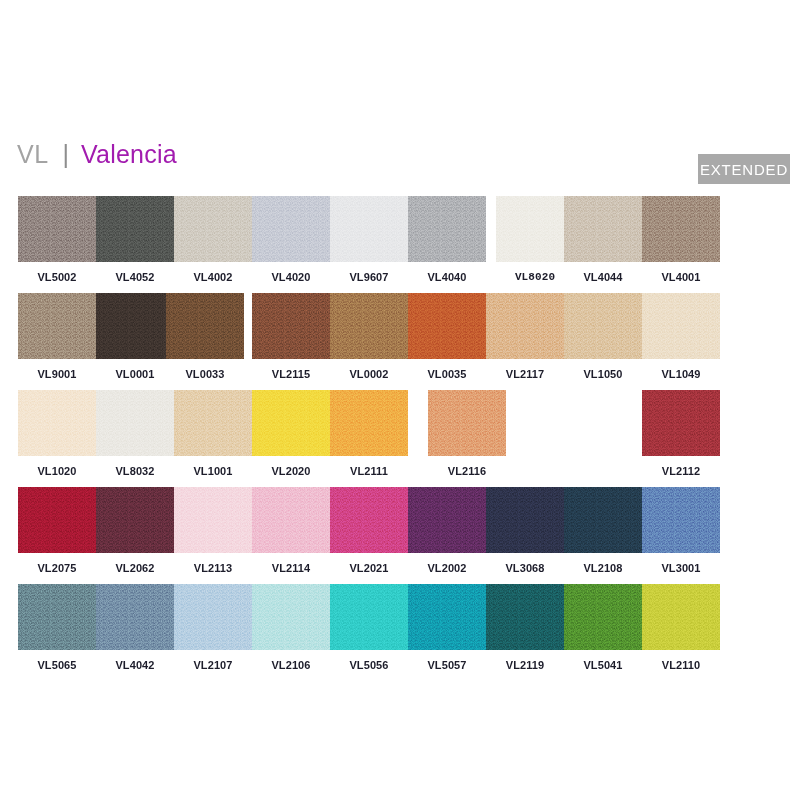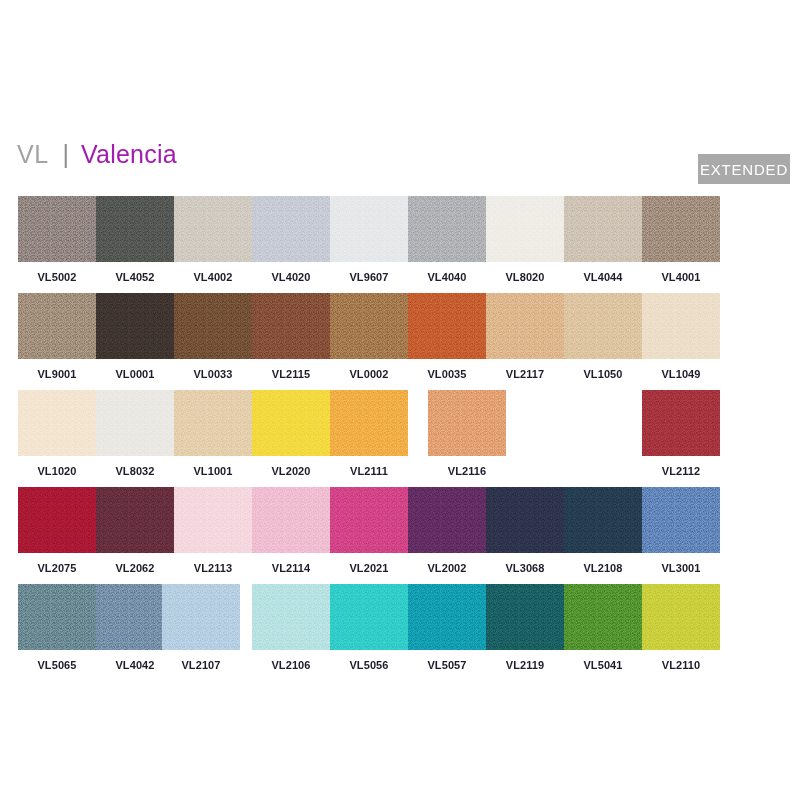--- a/index.html
+++ b/index.html
@@ -173,21 +173,21 @@
             <div class="grain"></div>
           </div>
           <div class="swatch-label">VL9607</div>
         </div>
         <div class="swatch-cell" style="left: 390px;">
           <div class="swatch-chip" style="background: rgb(170, 172, 176);">
             <div class="grain"></div>
           </div>
           <div class="swatch-label">VL4040</div>
         </div>
-        <div class="swatch-cell" style="left: 468px;">
+        <div class="swatch-cell" style="left: 478px; font-family: Liberation Mono, monospace;">
           <div class="swatch-chip" style="background: rgb(237, 235, 228);">
             <div class="grain"></div>
           </div>
           <div class="swatch-label">VL8020</div>
         </div>
         <div class="swatch-cell" style="left: 546px;">
           <div class="swatch-chip" style="background: rgb(203, 191, 175);">
             <div class="grain"></div>
           </div>
           <div class="swatch-label">VL4044</div>
@@ -205,21 +205,21 @@
             <div class="grain"></div>
           </div>
           <div class="swatch-label">VL9001</div>
         </div>
         <div class="swatch-cell" style="left: 78px;">
           <div class="swatch-chip" style="background: rgb(59, 49, 44);">
             <div class="grain"></div>
           </div>
           <div class="swatch-label">VL0001</div>
         </div>
-        <div class="swatch-cell" style="left: 156px;">
+        <div class="swatch-cell" style="left: 148px;">
           <div class="swatch-chip" style="background: rgb(107, 75, 50);">
             <div class="grain"></div>
           </div>
           <div class="swatch-label">VL0033</div>
         </div>
         <div class="swatch-cell" style="left: 234px;">
           <div class="swatch-chip" style="background: rgb(124, 74, 53);">
             <div class="grain"></div>
           </div>
           <div class="swatch-label">VL2115</div>
@@ -361,21 +361,21 @@
             <div class="grain"></div>
           </div>
           <div class="swatch-label">VL5065</div>
         </div>
         <div class="swatch-cell" style="left: 78px;">
           <div class="swatch-chip" style="background: rgb(109, 135, 161);">
             <div class="grain"></div>
           </div>
           <div class="swatch-label">VL4042</div>
         </div>
-        <div class="swatch-cell" style="left: 144px;">
+        <div class="swatch-cell" style="left: 156px;">
           <div class="swatch-chip" style="background: rgb(176, 203, 224);">
             <div class="grain"></div>
           </div>
           <div class="swatch-label">VL2107</div>
         </div>
         <div class="swatch-cell" style="left: 234px;">
           <div class="swatch-chip" style="background: rgb(178, 224, 224);">
             <div class="grain"></div>
           </div>
           <div class="swatch-label">VL2106</div>

